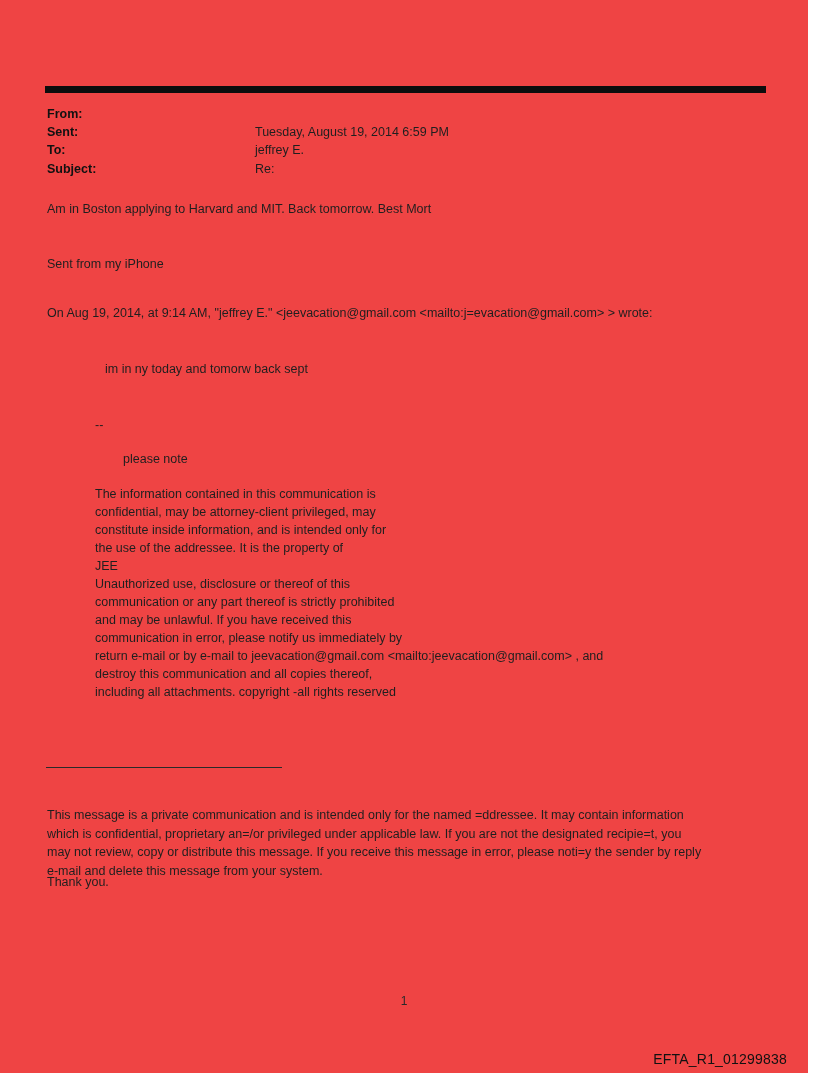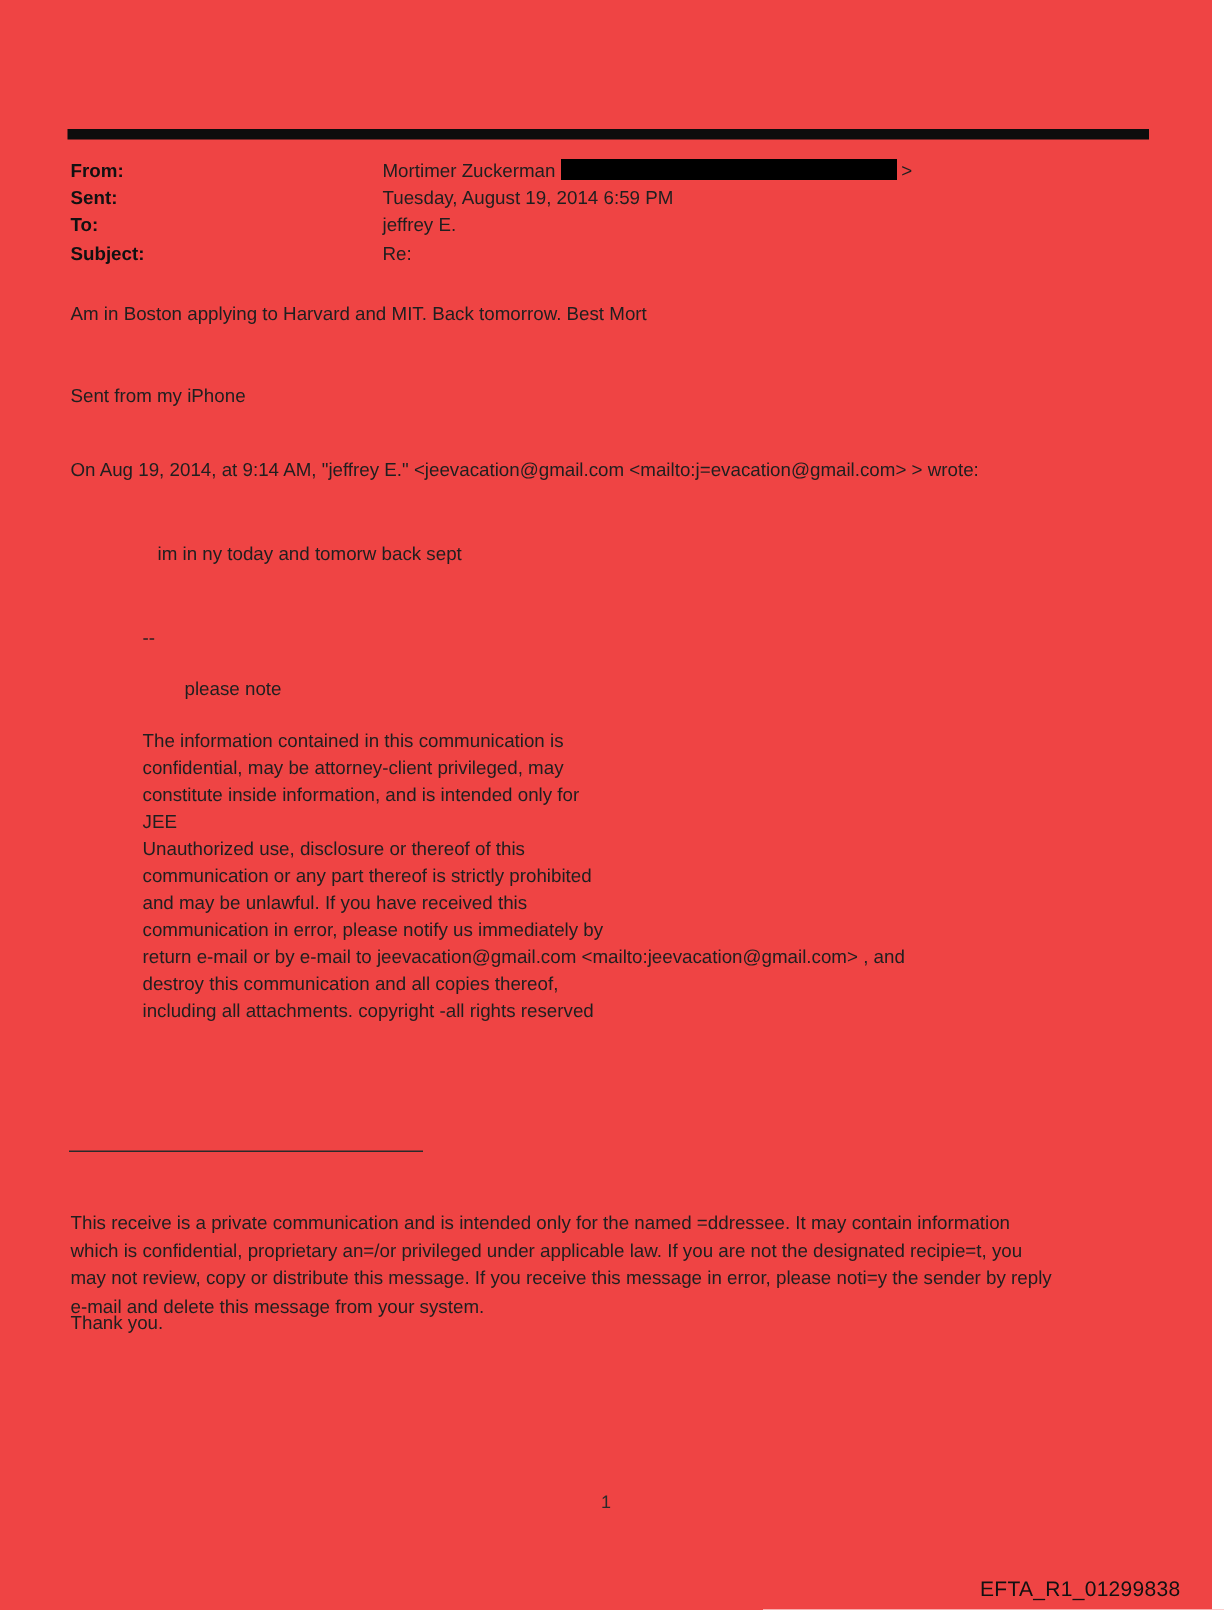--- a/index.html
+++ b/index.html
@@ -105,22 +105,20 @@
 </head>
 <body>
 
 <div class="page">
 
   <div class="abs top-bar"></div>
 
   <div class="abs email-header">
     <div class="hrow">
       <span class="hlabel">From:</span>
-      <span class="hvalue"><span>Mortimer Zuckerman</span>
-        <span class="redaction"></span><span>&gt;</span></span>
     </div>
     <div class="hrow">
       <span class="hlabel">Sent:</span>
       <span class="hvalue">Tuesday, August 19, 2014 6:59 PM</span>
     </div>
     <div class="hrow">
       <span class="hlabel">To:</span>
       <span class="hvalue">jeffrey E.</span>
     </div>
     <div class="hrow">
@@ -134,34 +132,35 @@
   <div class="abs bodytext quotehdr">On Aug 19, 2014, at 9:14 AM, "jeffrey E." &lt;jeevacation@gmail.com &lt;mailto:j=evacation@gmail.com&gt; &gt; wrote:</div>
 
   <div class="abs bodytext qreply">im in ny today and tomorw back sept</div>
   <div class="abs bodytext qdash">--</div>
   <div class="abs bodytext qnote">please note</div>
 
   <div class="abs bodytext qdisc">
     <div>The information contained in this communication is</div>
     <div>confidential, may be attorney-client privileged, may</div>
     <div>constitute inside information, and is intended only for</div>
+    <div>the use of the addressee. It is the property of</div>
     <div>JEE</div>
     <div>Unauthorized use, disclosure or thereof of this</div>
     <div>communication or any part thereof is strictly prohibited</div>
     <div>and may be unlawful. If you have received this</div>
     <div>communication in error, please notify us immediately by</div>
     <div>return e-mail or by e-mail to jeevacation@gmail.com &lt;mailto:jeevacation@gmail.com&gt; , and</div>
     <div>destroy this communication and all copies thereof,</div>
     <div>including all attachments. copyright -all rights reserved</div>
   </div>
 
   <div class="abs rule"></div>
 
   <div class="abs fdisc">
-    <div>This receive is a private communication and is intended only for the named =ddressee. It may contain information</div>
+    <div>This message is a private communication and is intended only for the named =ddressee. It may contain information</div>
     <div>which is confidential, proprietary an=/or privileged under applicable law. If you are not the designated recipie=t, you</div>
     <div>may not review, copy or distribute this message. If you receive this message in error, please noti=y the sender by reply</div>
     <div>e-mail and delete this message from your system.</div>
   </div>
 
   <div class="abs bodytext thanks">Thank you.</div>
 
   <div class="abs pagenum">1</div>
 
   <div class="abs bates">EFTA_R1_01299838</div>

